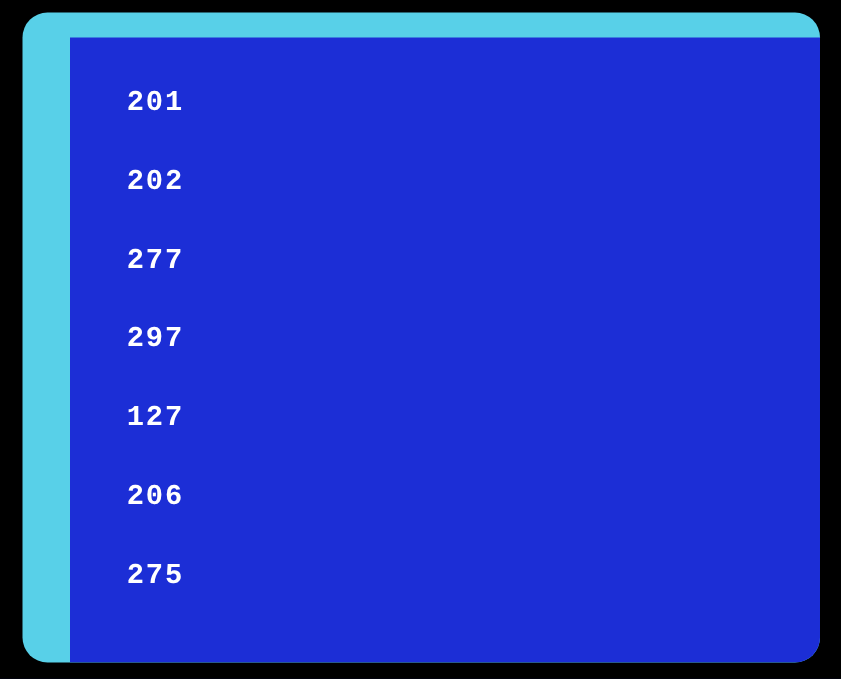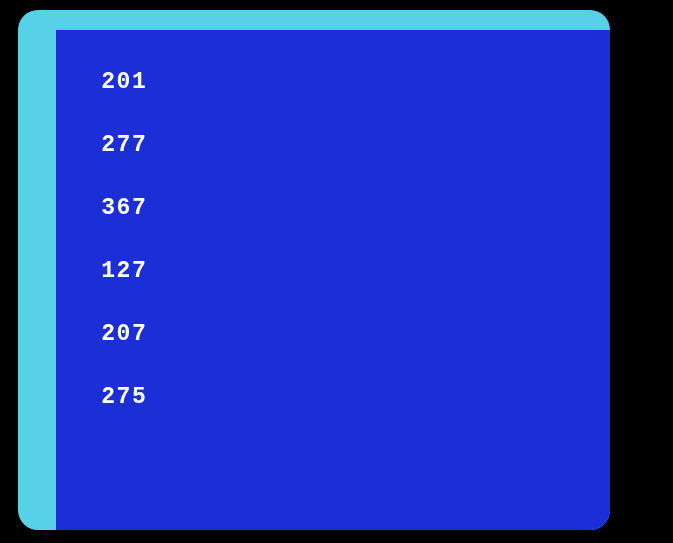--- a/index.html
+++ b/index.html
@@ -1,21 +1,21 @@
 <!DOCTYPE html>
 <html><head>
 <meta charset="utf-8">
 <style>
   * { margin: 0; padding: 0; box-sizing: border-box; }
   html, body { background: #000; width: 673px; height: 543px; overflow: hidden; }
   .frame {
     position: absolute;
     top: 10px;
     left: 18px;
-    width: 592px;
+    width: 638px;
     height: 520px;
     background: #58d0e8;
     border-radius: 20px;
     overflow: hidden;
   }
   .screen {
     position: absolute;
     top: 20px;
     left: 38px;
     right: 0;
@@ -41,24 +41,25 @@
     height: 21px;
   }
 </style>
 </head>
 <body>
 
 <div class="frame">
   <div class="screen">
     <div class="content">
       <span class="num-line"> 201</span>
+      <span class="num-line"> 202</span>
       <span class="num-line"> 277</span>
-      <span class="num-line"> 367</span>
+      <span class="num-line"> 297</span>
       <span class="num-line"> 127</span>
-      <span class="num-line"> 207</span>
+      <span class="num-line"> 206</span>
       <span class="num-line"> 275</span>
       
       
       
       
       
       
       
       
       

